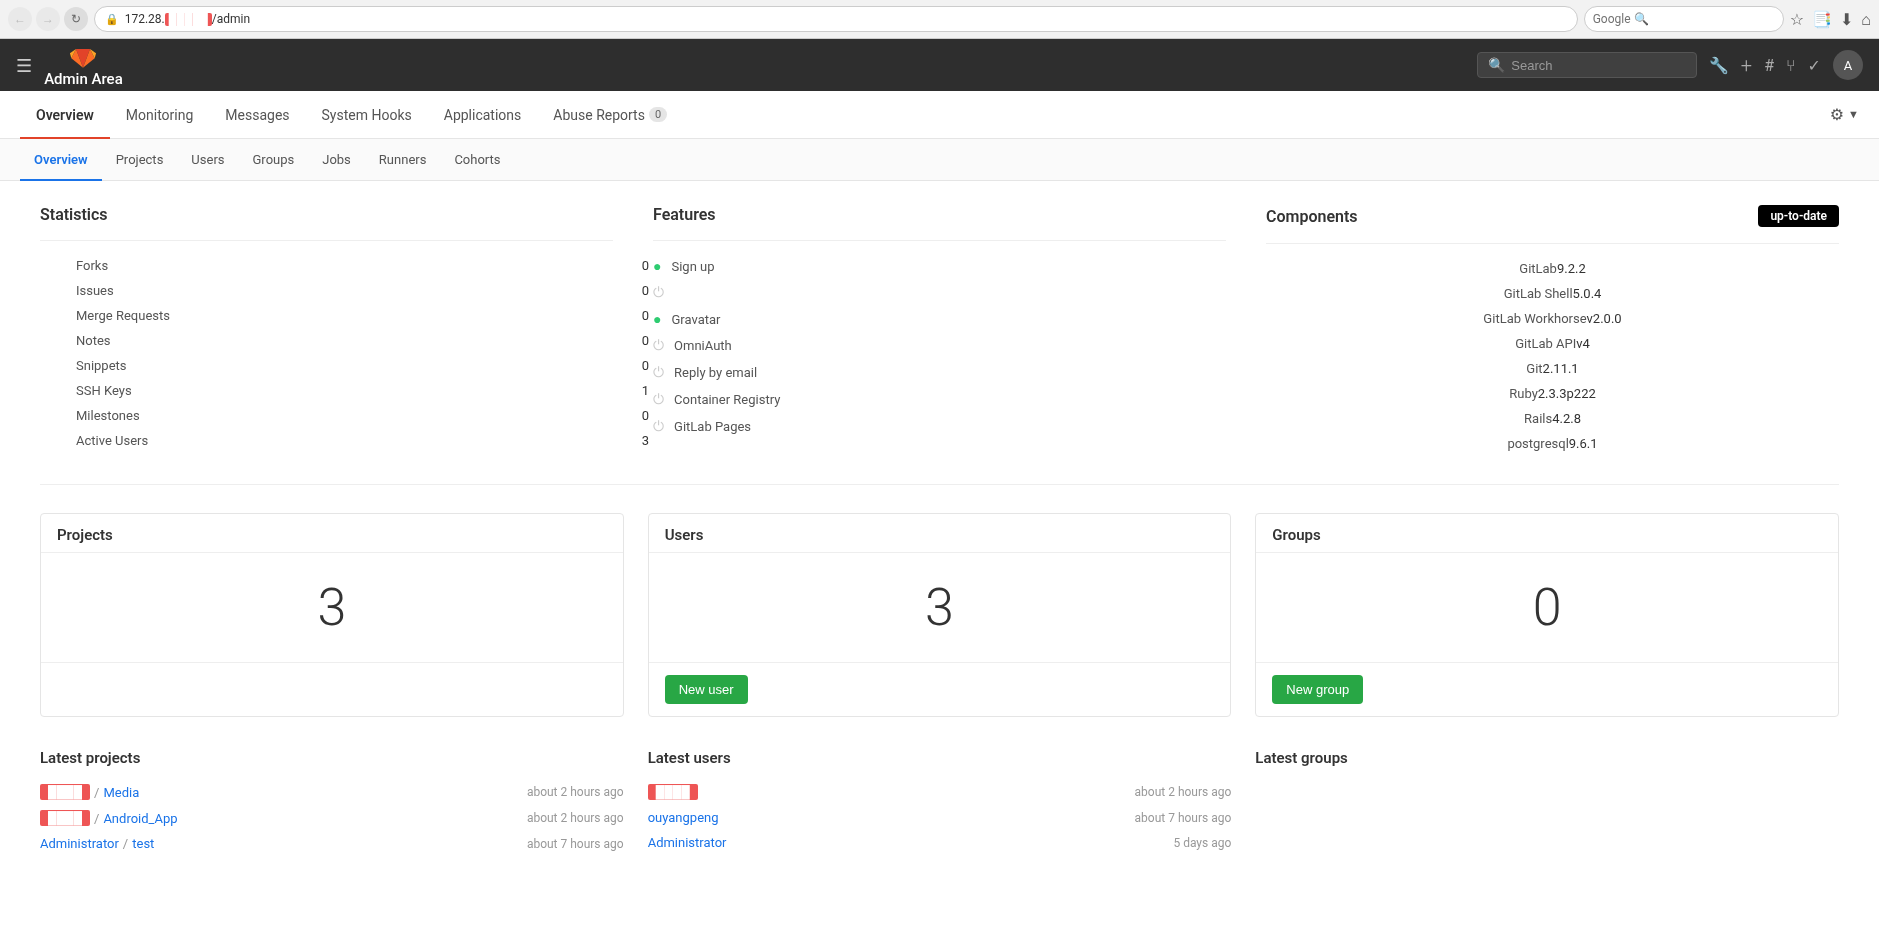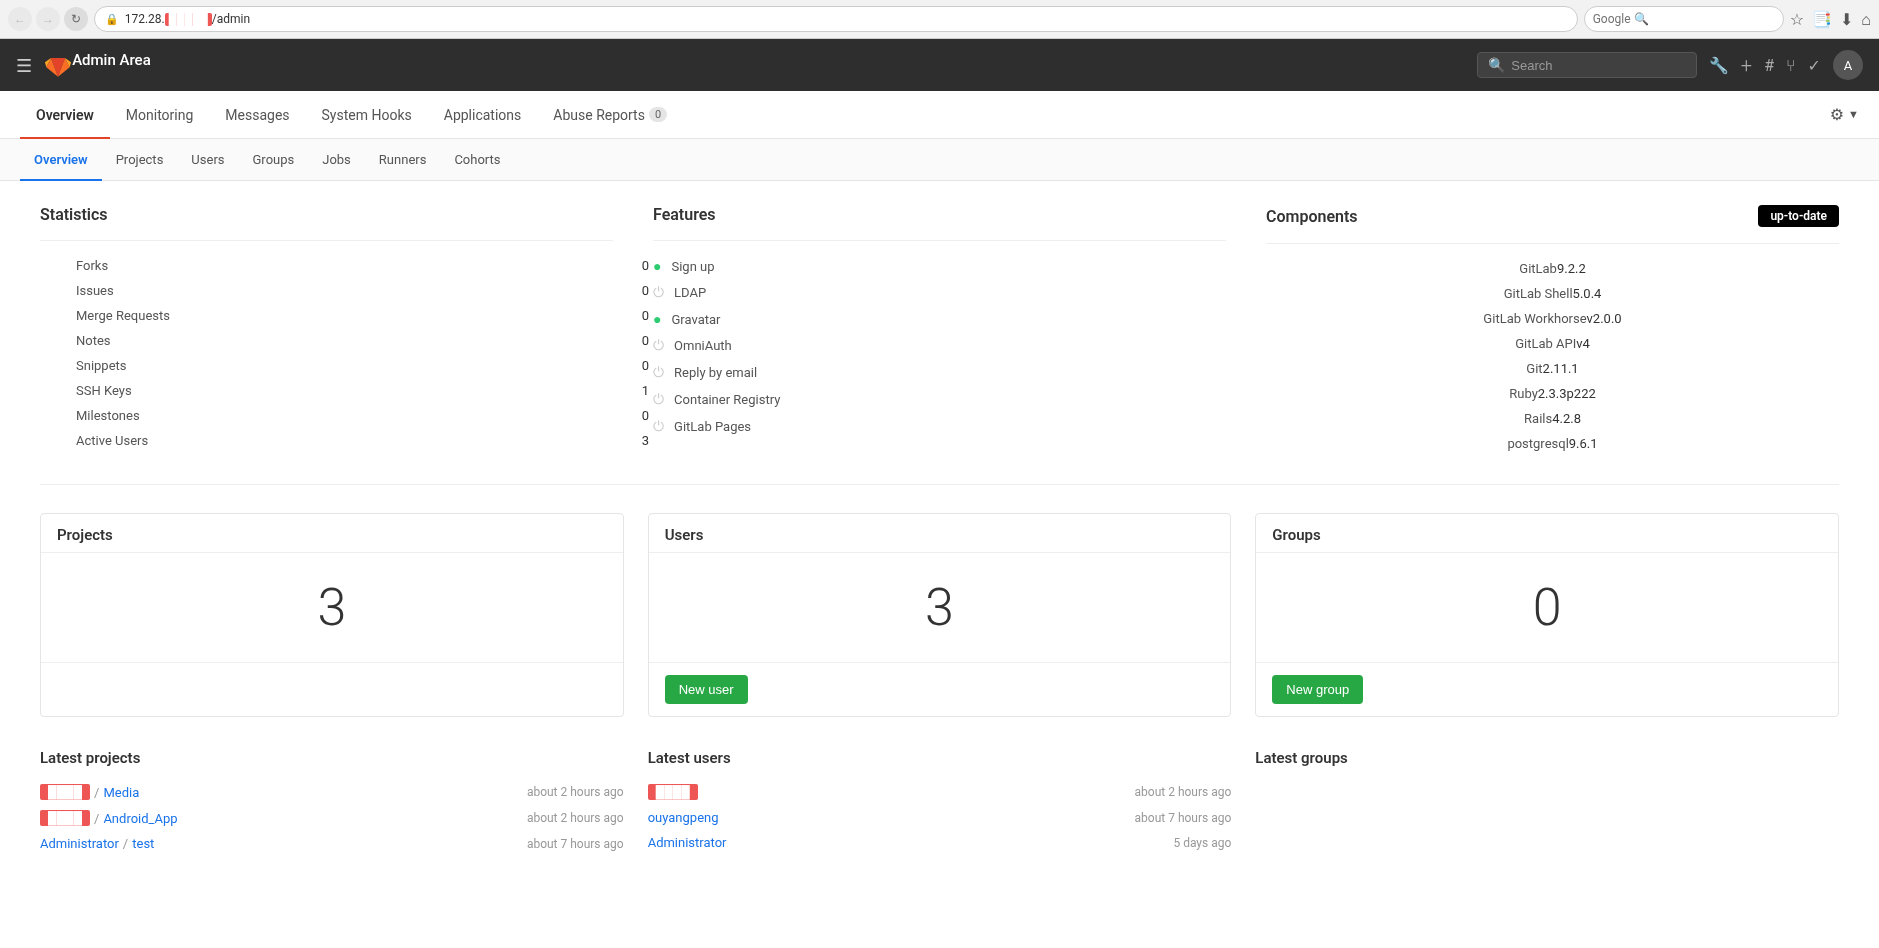--- a/index.html
+++ b/index.html
@@ -86,21 +86,21 @@
       height: 52px;
       gap: 12px;
     }
     .top-nav-left {
       display: flex;
       align-items: center;
       gap: 12px;
       flex: 1;
     }
     .hamburger-icon { color: #ccc; font-size: 18px; cursor: pointer; }
-    .gitlab-logo { display: flex; gap: 0; }
+    .gitlab-logo { display: flex; align-items: center; gap: 0; flex-direction: column; }
     .gitlab-logo svg { width: 28px; height: 28px; }
     .admin-area-label { color: #fff; font-size: 15px; font-weight: 500; }
     .top-nav-right {
       display: flex;
       align-items: center;
       gap: 12px;
     }
     .search-box {
       display: flex;
       align-items: center;
@@ -507,21 +507,20 @@
       <div>
         <h3 class="section-title">Features</h3>
         <hr class="stats-divider">
         <div>
           <div class="feature-row">
             <span class="dot-on">●</span>
             <span class="feature-name">Sign up</span>
           </div>
           <div class="feature-row">
             <span class="dot-off">⏻</span>
-            <span class="feature-name">LDAP</span>
           </div>
           <div class="feature-row">
             <span class="dot-on">●</span>
             <span class="feature-name">Gravatar</span>
           </div>
           <div class="feature-row">
             <span class="dot-off">⏻</span>
             <span class="feature-name">OmniAuth</span>
           </div>
           <div class="feature-row">

